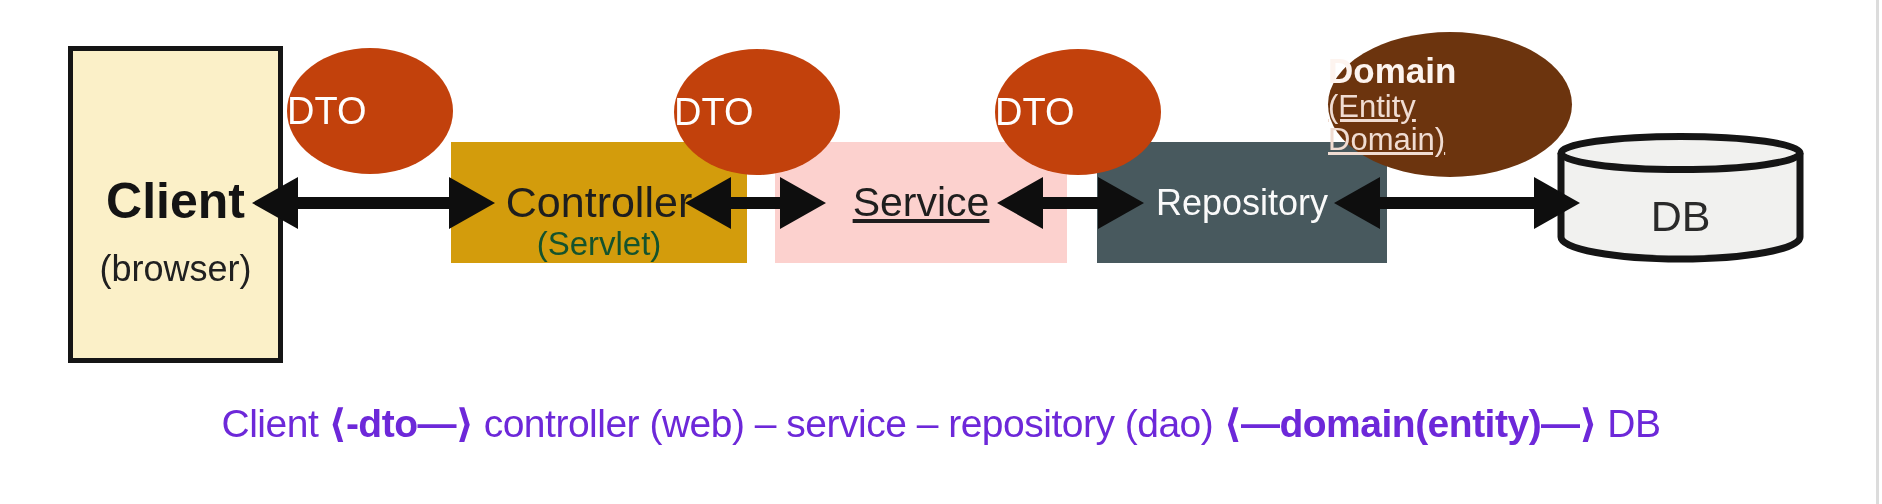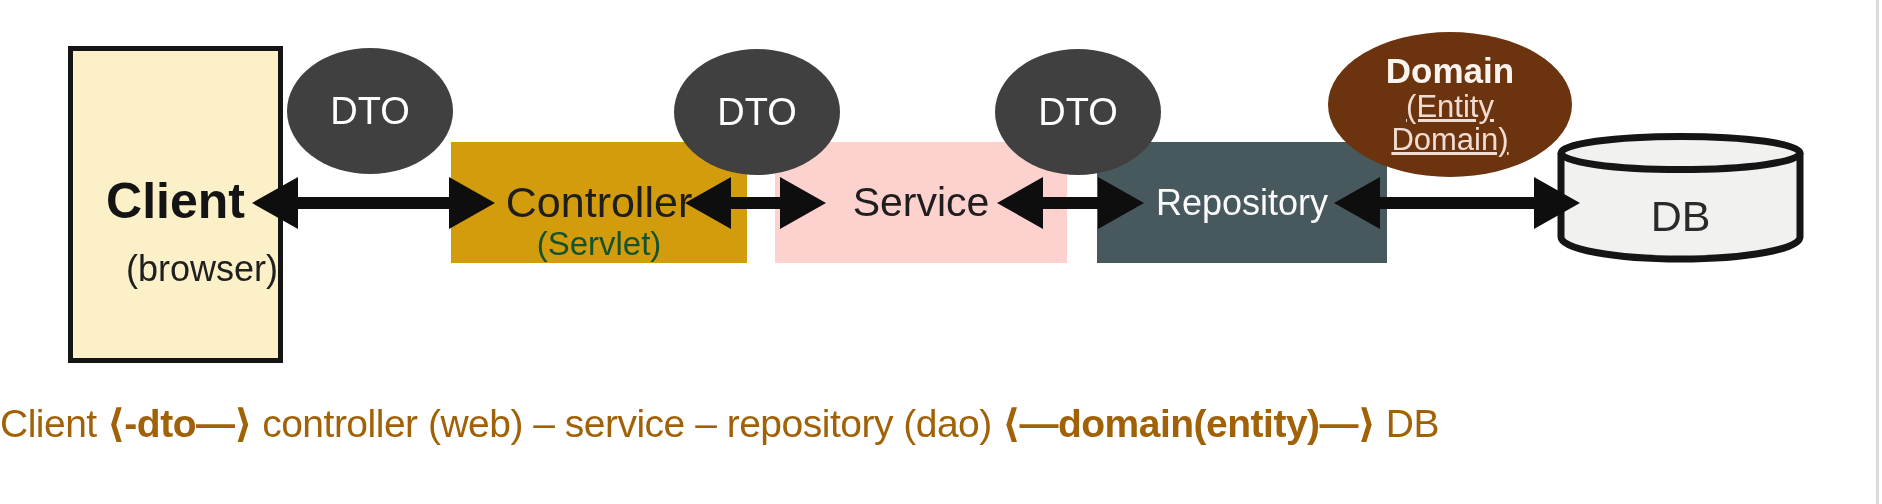--- a/index.html
+++ b/index.html
@@ -16,53 +16,53 @@
     left:68px;top:46px;width:215px;height:317px;
     background:#FBF0C8;border:5px solid #151515;
     box-sizing:border-box;display:block;
   }
   .client-title{
     position:absolute;left:0;right:0;top:124px;
     text-align:center;font-size:50px;font-weight:700;color:#141414;line-height:52px;
   }
   .client-sub{
     position:absolute;left:0;right:0;top:198px;
-    text-align:right;font-size:36px;font-weight:400;color:#202020;line-height:40px;
+    text-align:center;font-size:36px;font-weight:400;color:#202020;line-height:40px;
   }
   .controller-box{left:451px;top:142px;width:296px;height:121px;background:#D39C0C;}
   .controller-box .t1{font-size:43px;font-weight:400;color:#1E1E1E;line-height:45px;margin-top:37px;}
   .controller-box .t2{font-size:33px;font-weight:400;color:#14532d;line-height:37px;}
   .service-box{left:775px;top:142px;width:292px;height:121px;background:#FCD1CE;}
-  .service-box .t1{font-size:41px;font-weight:400;color:#1E1E1E;}
+  .service-box .t1{font-size:41px;font-weight:400;color:#1E1E1E;text-decoration:underline;}
   .repository-box{left:1097px;top:142px;width:290px;height:121px;background:#48595E;align-items:center;}
   .repository-box .t1{font-size:36px;font-weight:400;color:#FAFAFA;}
   
-  .oval{position:absolute;border-radius:50%;display:flex;flex-direction:column;align-items:center;justify-content:center;z-index:4;}
-  .dto{width:166px;height:126px;background:#404040;color:#ffffff;font-size:38px;font-weight:500;}
+  .oval{position:absolute;border-radius:50%;display:flex;flex-direction:column;align-items:flex-start;justify-content:center;z-index:4;}
+  .dto{width:166px;height:126px;background:#c2410c;color:#ffffff;font-size:38px;font-weight:500;}
   .dto1{left:287px;top:48px;}
   .dto2{left:674px;top:49px;}
   .dto3{left:995px;top:49px;}
   .domain-oval{left:1328px;top:32px;width:244px;height:145px;background:#6C340E;line-height:1.08;}
   .domain-oval .d1{font-size:35px;font-weight:700;color:#FDF4EF;}
   .domain-oval .d2{font-size:31px;font-weight:400;color:#F0DCD2;text-decoration:underline;}
   
   .arrow{position:absolute;top:175px;z-index:3;}
   .arrow polygon{fill:#0E0E0E;}
   .a1{left:252px;} .a2{left:685px;} .a3{left:997px;} .a4{left:1334px;}
   
   .db-cyl{position:absolute;left:1557px;top:132px;width:247px;height:131px;z-index:2;}
   .db-label{
     position:absolute;left:1557px;top:192px;width:247px;
     text-align:center;font-size:43px;font-weight:400;color:#2A2A2A;z-index:5;
   }
   
   .caption{
     position:absolute;left:0;right:0;top:398px;
-    font-size:39px;line-height:52px;
-    color:#a16207;letter-spacing:-0.5px;white-space:nowrap;z-index:1;
+    text-align:center;font-size:39px;line-height:52px;
+    color:#6d28d9;letter-spacing:-0.5px;white-space:nowrap;z-index:1;
   }
   .caption .seg-b{font-weight:700;}
   
   .edge-line{position:absolute;right:3px;top:0;width:3px;height:504px;background:#DCDCDC;z-index:0;}
 </style>
 </head>
 <body>
 
 <div class="stage">
 

